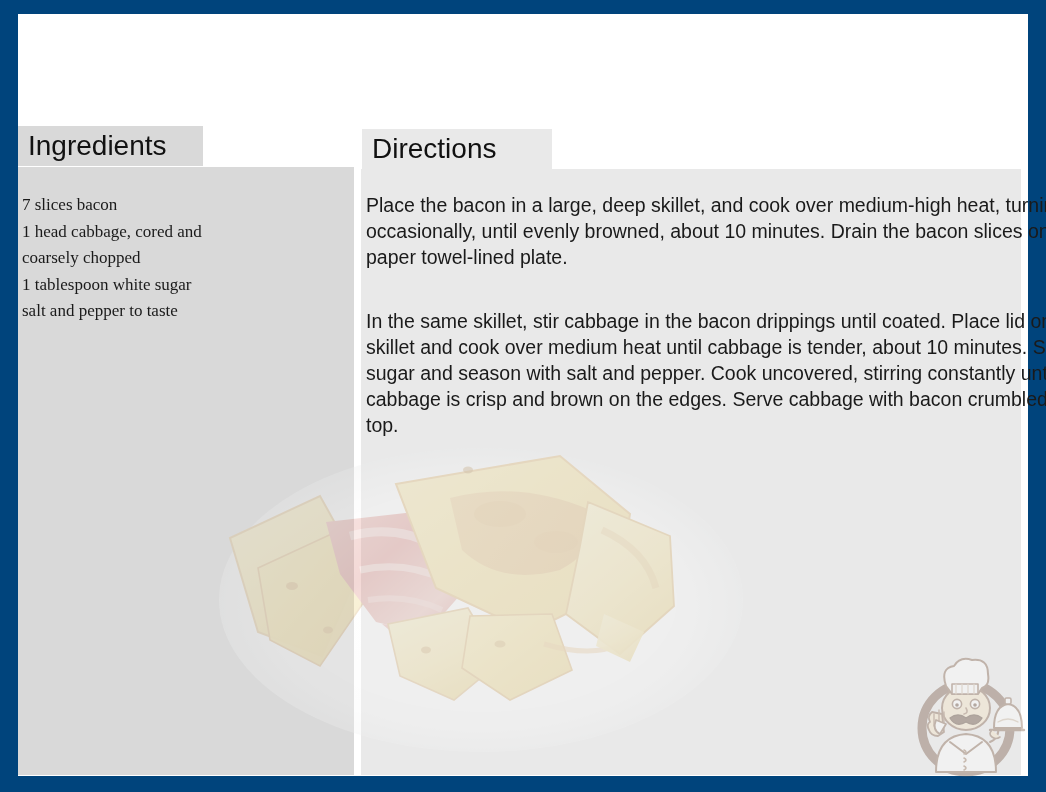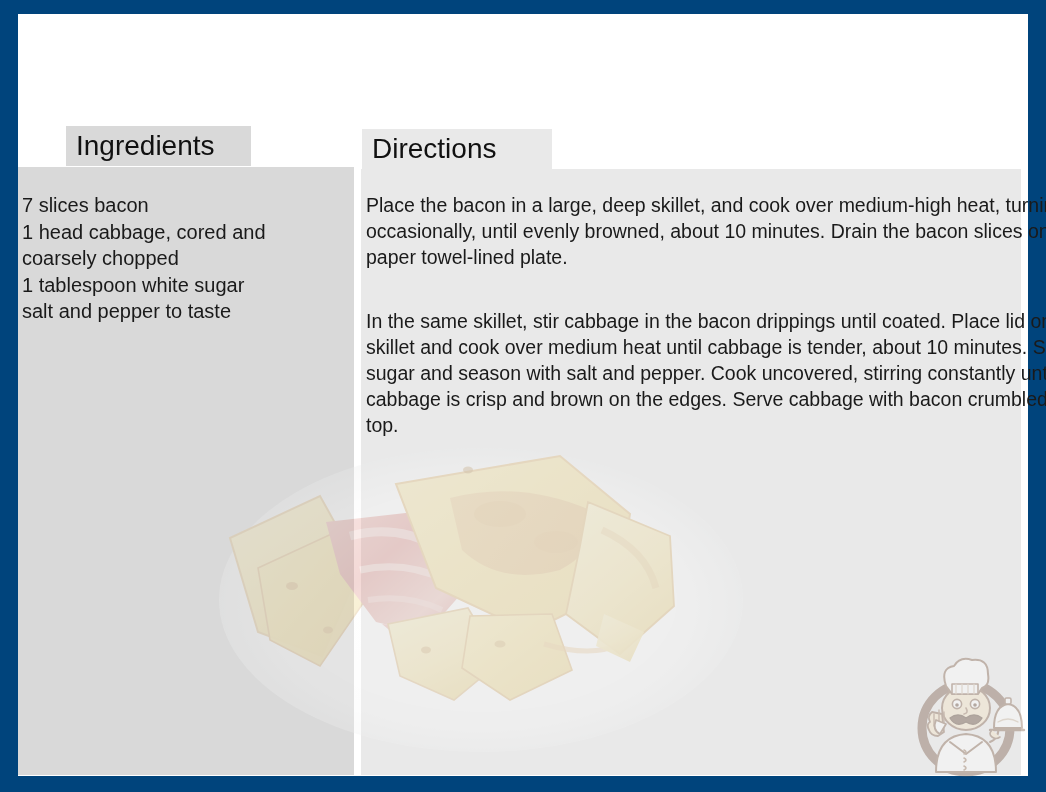--- a/index.html
+++ b/index.html
@@ -82,21 +82,21 @@
   .tab {
     position: absolute;
     background: #d9d9d9;
     color: #111111;
     font-size: 28px;
     line-height: 40px;
     padding: 0 12px 0 10px;
     white-space: nowrap;
     z-index: 4;
   }
-  .tab-ingredients { left: 18px;  top: 126px; width: 185px; margin-left: 48px; }
+  .tab-ingredients { left: 18px;  top: 126px; width: 185px; }
   .tab-directions  { left: 362px; top: 129px; width: 190px; background: #e9e9e9; }
 
   
   .panel {
     position: absolute;
     z-index: 1;
   }
   .panel-ingredients {
     left: 18px;
     top: 167px;
@@ -125,23 +125,24 @@
   }
 
   
   .ingredients-text {
     position: absolute;
     left: 18px;
     top: 192px;
     width: 330px;
     z-index: 3;
     padding: 0 8px 0 4px;
-    font-size: 20px;
+    font-size: 17px;
     line-height: 26.5px;
     color: #1a1a1a;
+    font-family: Liberation Serif, serif;
   }
   .ingredients-text .line { white-space: pre-wrap; }
 
   .directions-text {
     position: absolute;
     left: 362px;
     top: 192px;
     width: 738px;
     z-index: 3;
     padding: 0 3px 0 4px;

